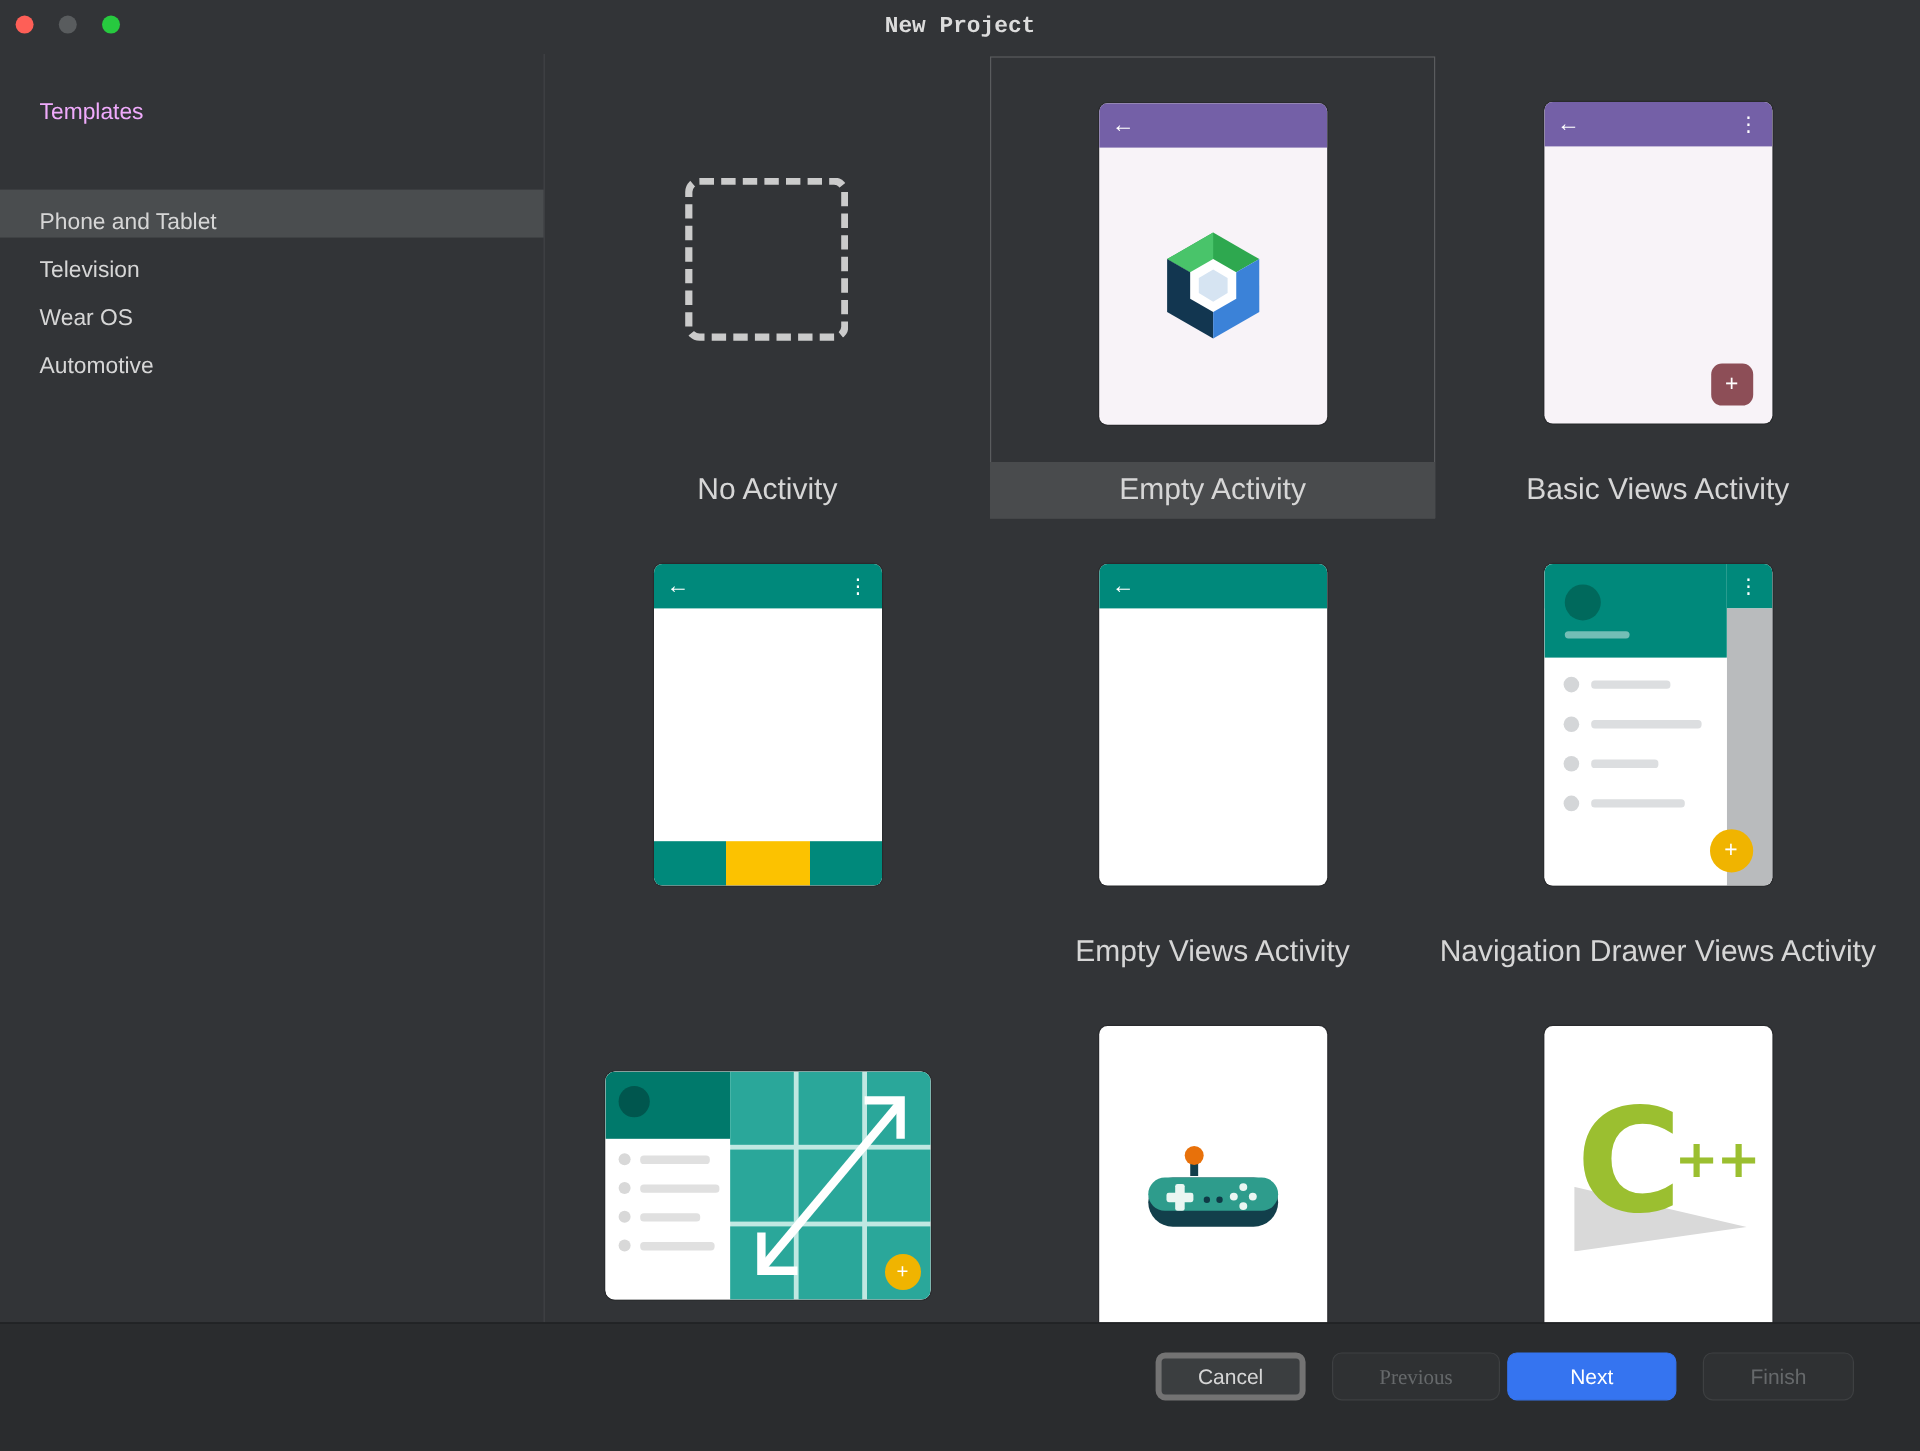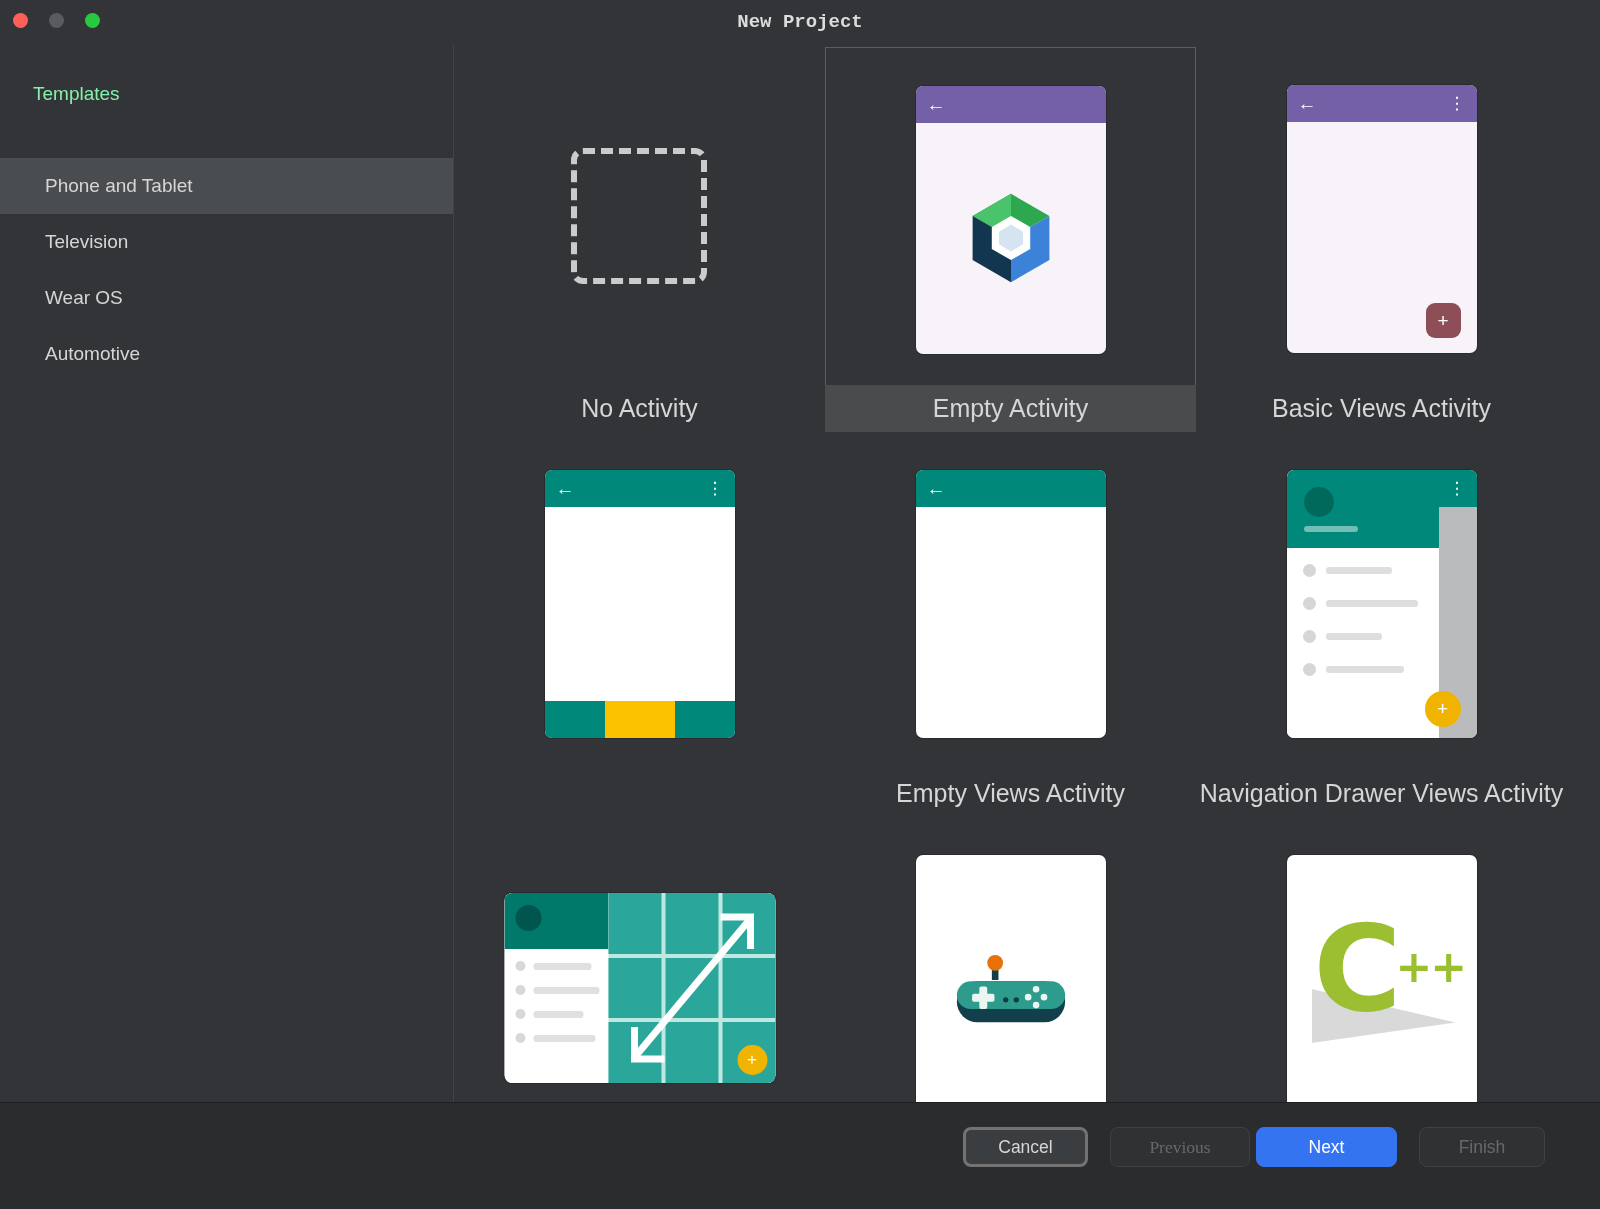--- a/index.html
+++ b/index.html
@@ -13,23 +13,23 @@
   .titlebar{position:absolute;top:0;left:0;right:0;height:45px;font-family:Liberation Mono, monospace;}
   .traffic{position:absolute;top:13px;left:13px;display:flex;gap:21px;}
   .light{width:15px;height:15px;border-radius:50%;}
   .light.red{background:#fe5f57;}
   .light.gray{background:#595c5e;}
   .light.green{background:#27c93f;}
   .win-title{line-height:45px;text-align:center;font-weight:bold;font-size:19px;color:#dcdcdc;}
 
   
   .sidebar{position:absolute;top:45px;left:0;width:453px;bottom:107px;border-right:1px solid #414346;}
-  .sb-header{position:absolute;top:38px;left:33px;font-size:19px;color:#86efac;text-align:right;}
+  .sb-header{position:absolute;top:38px;left:33px;font-size:19px;color:#f0abfc;text-align:right;}
   .sb-list{position:absolute;top:113px;left:0;right:0;}
-  .sb-item{height:56px;line-height:56px;padding-left:45px;font-size:19px;color:#d6d6d6;cursor:default;}
+  .sb-item{height:40px;line-height:56px;padding-left:33px;font-size:19px;color:#d6d6d6;cursor:default;}
   .sb-item.selected{background:#4a4d4f;}
 
   
   .main{position:absolute;left:454px;top:45px;right:0;bottom:107px;overflow:hidden;}
   .cell{position:absolute;width:371px;height:385px;}
   .cell.selected{border:1px solid #5a5c5e;box-sizing:border-box;}
   .card-label{position:absolute;left:0;right:0;top:338px;height:47px;display:flex;align-items:center;justify-content:center;
     font-size:25px;color:#d6d6d6;white-space:nowrap;}
   .cell.selected .card-label{background:#494b4d;top:337px;left:-1px;right:-1px;}
 
@@ -89,21 +89,21 @@
   .cpp-icon{position:relative;width:132px;height:122px;margin:70px auto 0;}
   .cpp-swoosh{position:absolute;left:-4px;top:64px;width:144px;height:54px;background:#d9d9d9;
     -webkit-clip-path:polygon(0 0,100% 62%,0 100%);clip-path:polygon(0 0,100% 62%,0 100%);}
   .cpp-c{position:absolute;left:-2px;top:-16px;font-size:120px;font-weight:bold;color:#9bbf30;line-height:1;font-family:"DejaVu Sans",sans-serif;}
   .cpp-pp{position:absolute;left:80px;top:16px;font-size:44px;font-weight:bold;color:#9bbf30;letter-spacing:-2px;font-family:"DejaVu Sans",sans-serif;}
 
   
   .footer{position:absolute;left:0;right:0;bottom:0;height:107px;background:#2a2c2e;border-top:1px solid #1d1f20;box-sizing:border-box;}
   .btn{position:absolute;top:24px;height:40px;border-radius:8px;font-size:17.5px;display:flex;align-items:center;justify-content:center;
     box-sizing:border-box;cursor:default;font-family:"Liberation Sans",sans-serif;}
-  .btn.normal{background:#3b3e40;border:3px solid #737373;color:#d6d6d6;}
+  .btn.normal{background:#3b3e40;border:5px solid #737373;color:#d6d6d6;}
   .btn.disabled{background:#2f3133;border:1px solid #3e4042;color:#66696b;}
   .btn.primary{background:#3574f0;border:1px solid #3574f0;color:#ffffff;}
   .btn-cancel{right:512px;width:125px;}
   .btn-previous{right:350px;width:140px;font-family:Liberation Serif, serif;}
   .btn-next{right:203px;width:141px;}
   .btn-finish{right:55px;width:126px;}
 </style>
 </head>
 <body>
 

